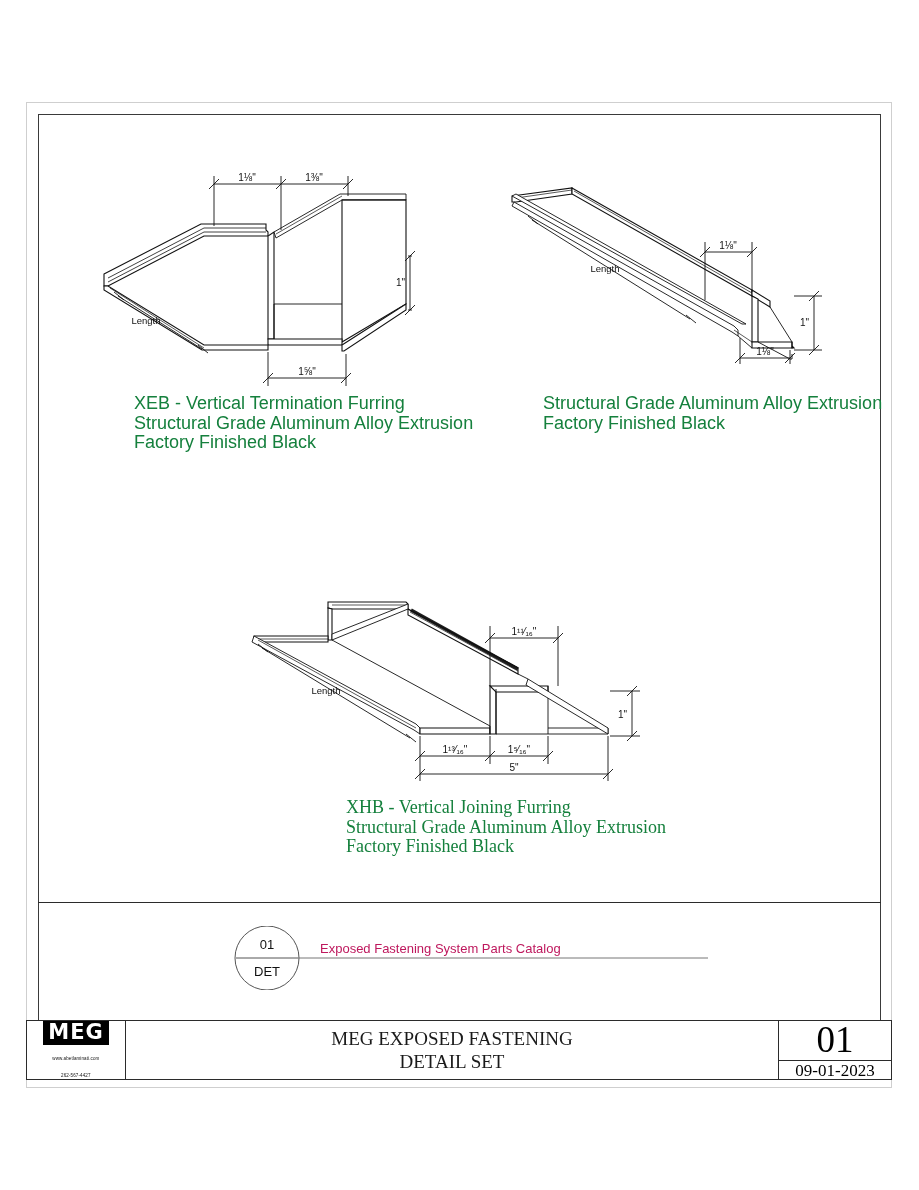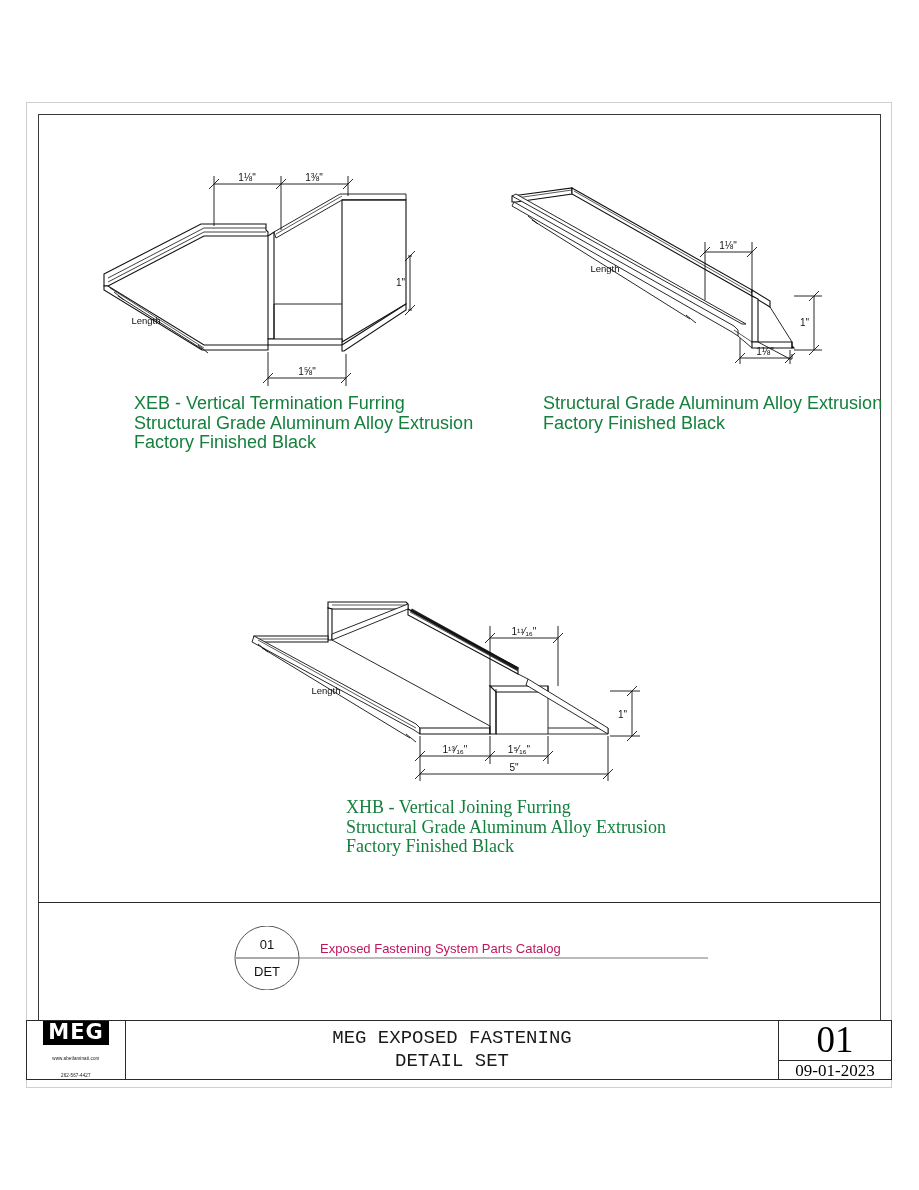--- a/index.html
+++ b/index.html
@@ -113,21 +113,21 @@
     letter-spacing: 0.1px;
     margin-top: 2px;
     transform: scale(1.25);
   }
   #tb-title-cell {
     flex: 1;
     display: flex;
     flex-direction: column;
     align-items: center;
     justify-content: center;
-    font-family: Liberation Mono, monospace;
+    font-family: Liberation Serif, serif;
     font-size: 19px;
     line-height: 23px;
     color: #1a1a1a;
   }
   #tb-number-cell {
     width: 113px;
     border-left: 1.4px solid #2b2b2b;
     box-sizing: border-box;
     display: flex;
     flex-direction: column;

